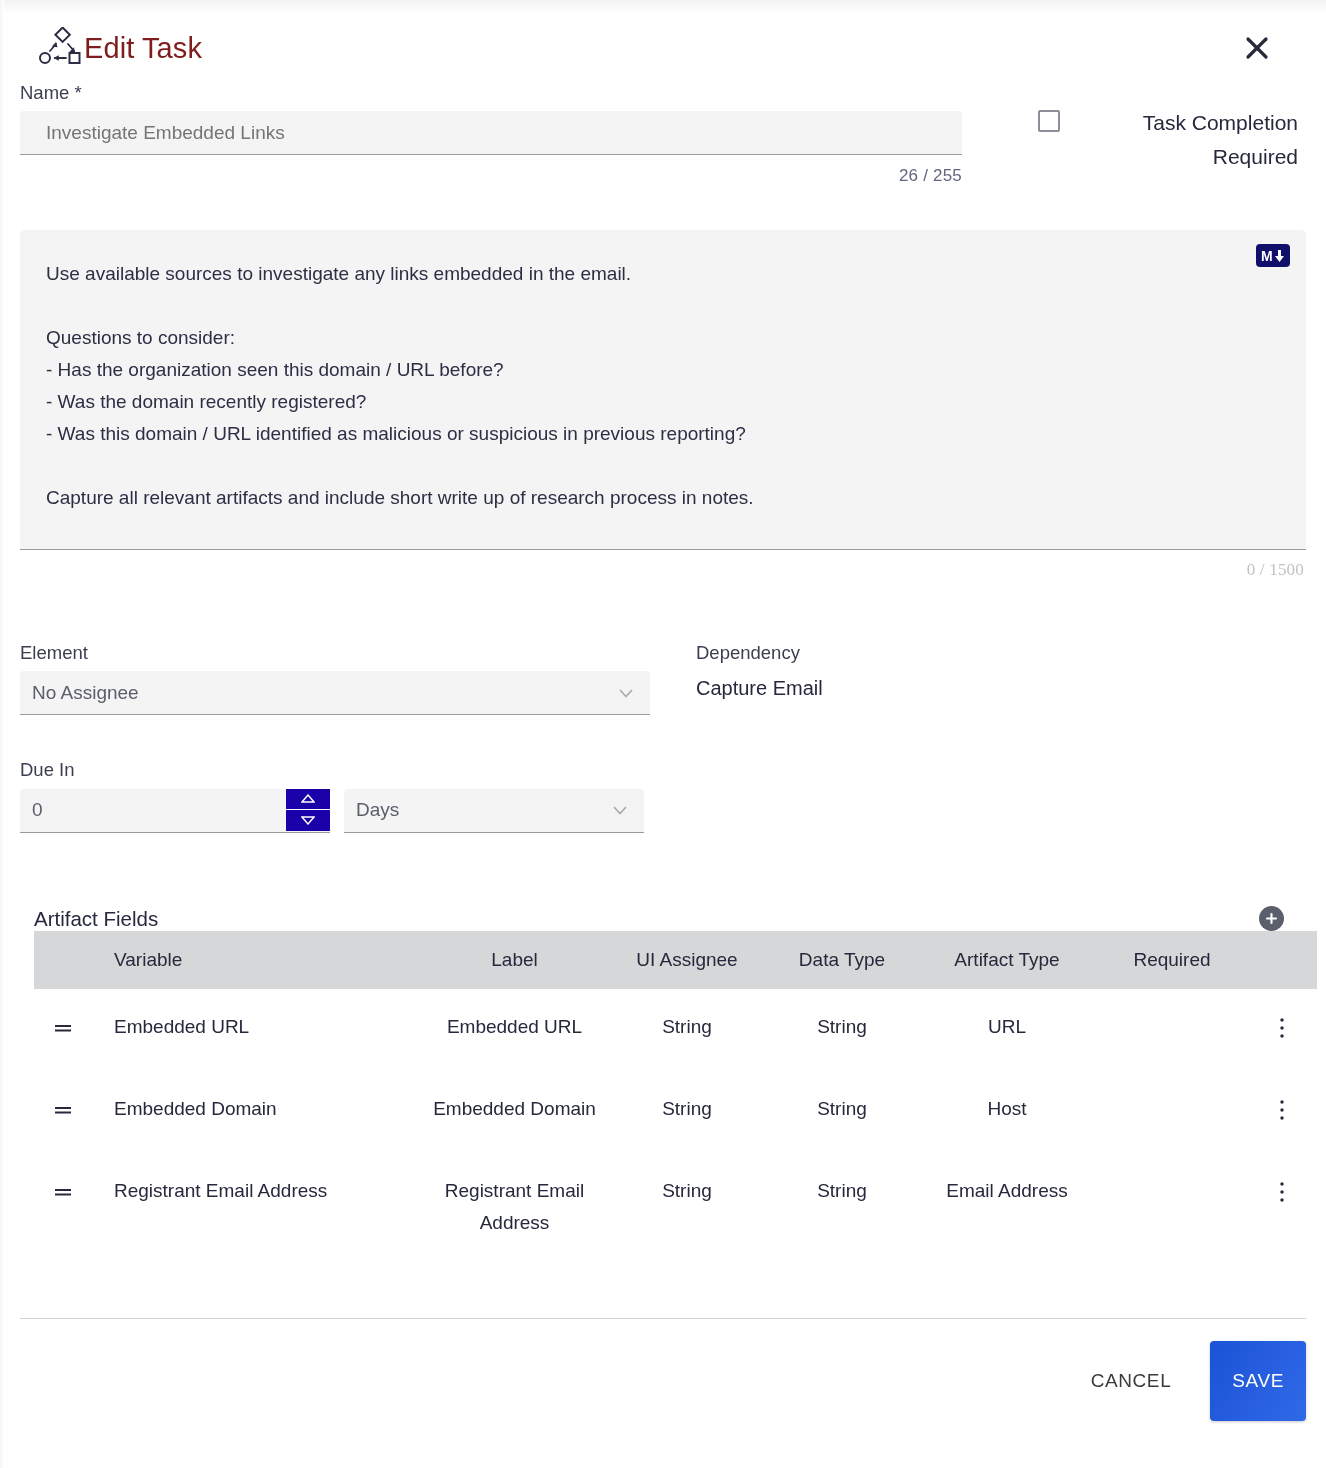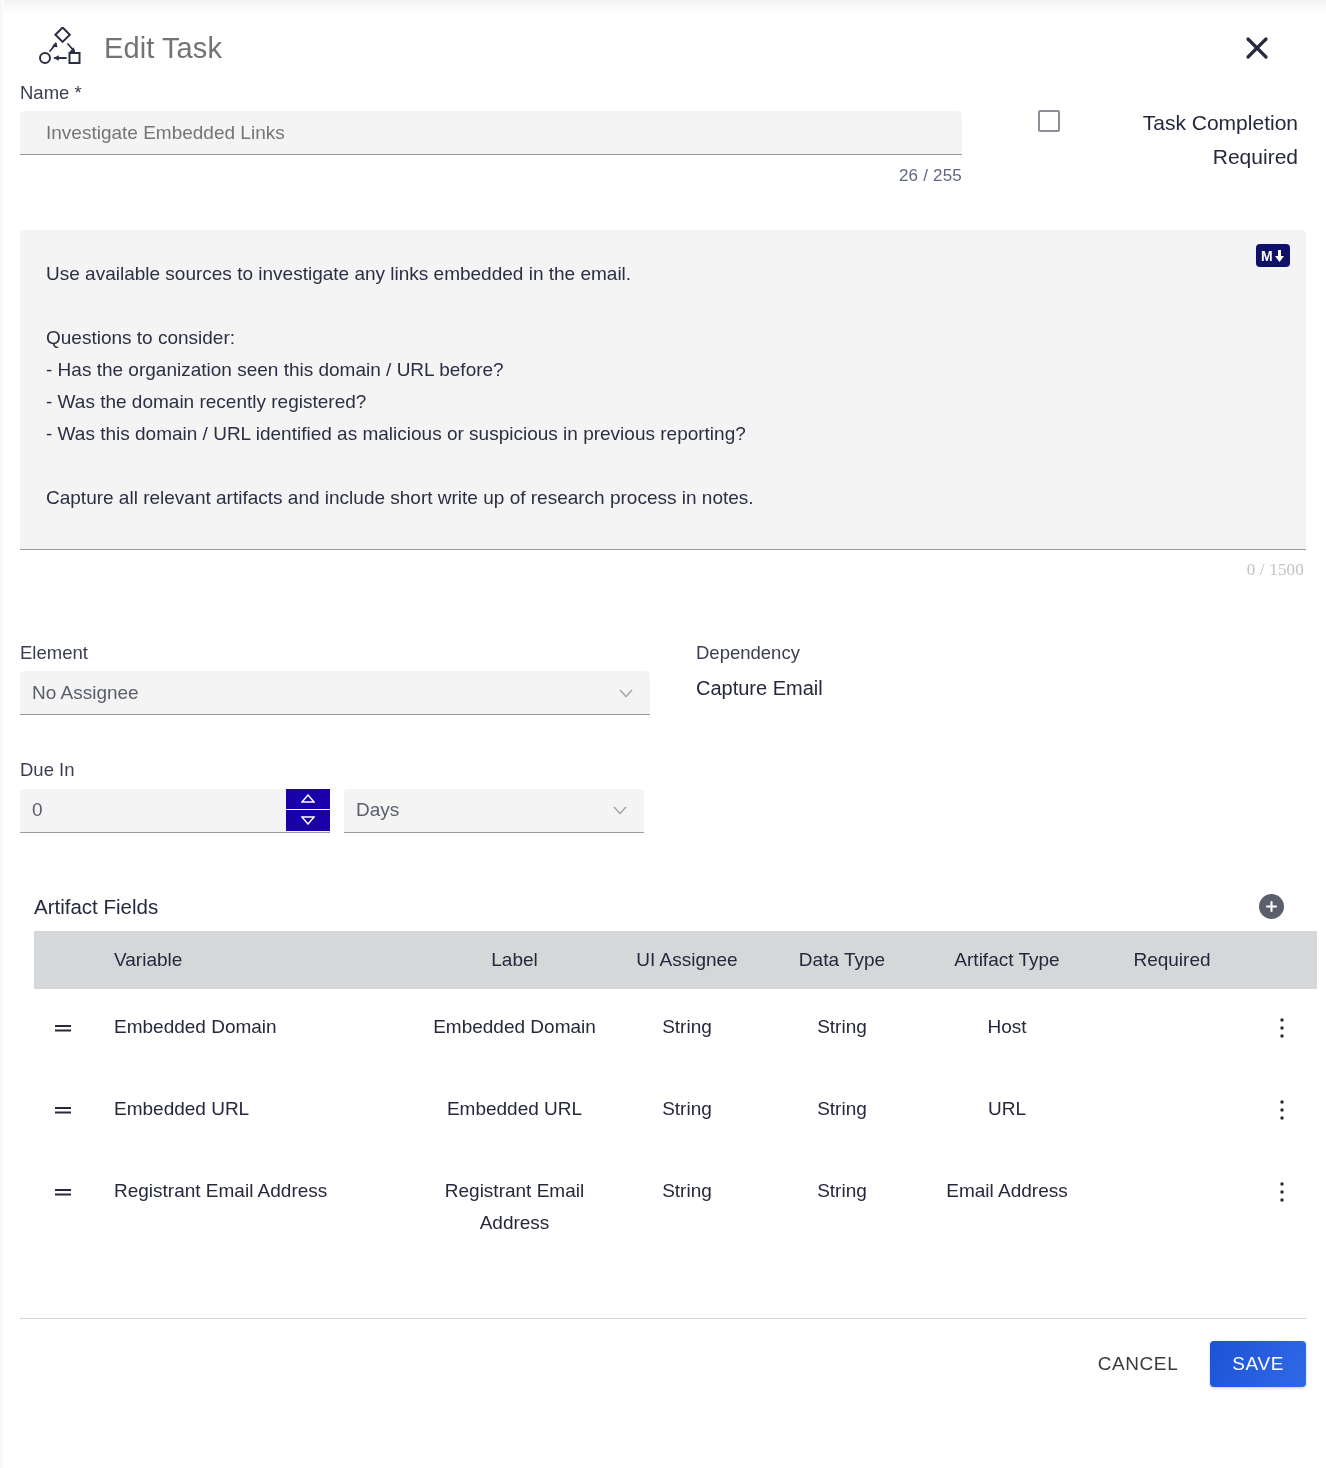--- a/index.html
+++ b/index.html
@@ -43,22 +43,21 @@
   
   .header {
     display: flex;
     align-items: center;
     height: 82px;
     padding-top: 14px;
   }
   .wf-icon { width: 46px; height: 42px; flex: 0 0 auto; margin-left: 18px; }
   .title {
     font-size: 29px;
-    color: #737373;
-    margin-left: 20px;
+    color: #7f1d1d;
     letter-spacing: .1px;
   }
   .close-btn {
     margin-left: auto;
     margin-right: 32px;
     width: 34px; height: 34px;
     display: flex; align-items: center; justify-content: center;
     cursor: pointer;
   }
   .close-btn svg { display:block; }
@@ -211,21 +210,21 @@
     flex: 1;
     display: flex; align-items: center; justify-content: center;
   }
   .spin-half.up { border-bottom: 1.5px solid #ffffff; }
   .unit-field { margin-left: 14px; width: 300px; }
   .unit-field .select-field { width: 300px; margin-top: 0; gap: 40px; }
 
   
   .artifacts { margin-top: 50px; padding: 0 14px; }
   .artifacts-head {
-    display: flex; align-items: center;
+    display: flex; align-items: flex-end;
     height: 48px;
   }
   .artifacts-title { font-size: 20.5px; color: #26283c; }
   .add-btn {
     margin-left: auto; margin-right: 8px;
     width: 25px; height: 25px; border-radius: 50%;
     background: #5a5f6b;
     display: flex; align-items: center; justify-content: center;
     cursor: pointer;
   }
@@ -275,27 +274,27 @@
   .btn-cancel {
     background: none; border: none;
     font-size: 19px;
     color: #3b3b3b;
     letter-spacing: .6px;
     padding: 10px 18px;
     cursor: pointer;
     font-family: "Liberation Sans", sans-serif;
   }
   .btn-save {
-    margin-left: 14px;
+    margin-left: 21px;
     background: linear-gradient(120deg, #1c53d6 0%, #3069e8 100%);
     color: #fff;
     border: none; border-radius: 4px;
     font-size: 19px;
     letter-spacing: .6px;
-    padding: 12px 22px;
+    padding: 29px 22px;
     cursor: pointer;
     font-family: "Liberation Sans", sans-serif;
     box-shadow: 0 1px 3px rgba(0,0,0,.22);
   }
 </style>
 </head>
 <body>
 
 <div class="dialog">
   <div class="top-shade"></div>
@@ -440,50 +439,50 @@
         <tbody>
           <tr>
             <td class="c-handle">
               <span class="drag-handle">
                 <svg width="20" height="14" viewBox="0 0 20 14">
                   <line x1="2" y1="5" x2="18" y2="5" stroke="#26283c" stroke-width="2"></line>
                   <line x1="2" y1="9.5" x2="18" y2="9.5" stroke="#26283c" stroke-width="2"></line>
                 </svg>
               </span>
             </td>
-            <td class="c-var">Embedded Domain</td>
-            <td class="c-label">Embedded Domain</td>
+            <td class="c-var">Embedded URL</td>
+            <td class="c-label">Embedded URL</td>
             <td class="c-ui">String</td>
             <td class="c-dt">String</td>
-            <td class="c-at">Host</td>
+            <td class="c-at">URL</td>
             <td class="c-req"></td>
             <td class="c-menu">
               <span class="kebab">
                 <svg width="6" height="22" viewBox="0 0 6 22">
                   <circle cx="3" cy="3" r="1.7" fill="#26283c"></circle>
                   <circle cx="3" cy="11" r="1.7" fill="#26283c"></circle>
                   <circle cx="3" cy="19" r="1.7" fill="#26283c"></circle>
                 </svg>
               </span>
             </td>
           </tr>
           <tr>
             <td class="c-handle">
               <span class="drag-handle">
                 <svg width="20" height="14" viewBox="0 0 20 14">
                   <line x1="2" y1="5" x2="18" y2="5" stroke="#26283c" stroke-width="2"></line>
                   <line x1="2" y1="9.5" x2="18" y2="9.5" stroke="#26283c" stroke-width="2"></line>
                 </svg>
               </span>
             </td>
-            <td class="c-var">Embedded URL</td>
-            <td class="c-label">Embedded URL</td>
+            <td class="c-var">Embedded Domain</td>
+            <td class="c-label">Embedded Domain</td>
             <td class="c-ui">String</td>
             <td class="c-dt">String</td>
-            <td class="c-at">URL</td>
+            <td class="c-at">Host</td>
             <td class="c-req"></td>
             <td class="c-menu">
               <span class="kebab">
                 <svg width="6" height="22" viewBox="0 0 6 22">
                   <circle cx="3" cy="3" r="1.7" fill="#26283c"></circle>
                   <circle cx="3" cy="11" r="1.7" fill="#26283c"></circle>
                   <circle cx="3" cy="19" r="1.7" fill="#26283c"></circle>
                 </svg>
               </span>
             </td>

